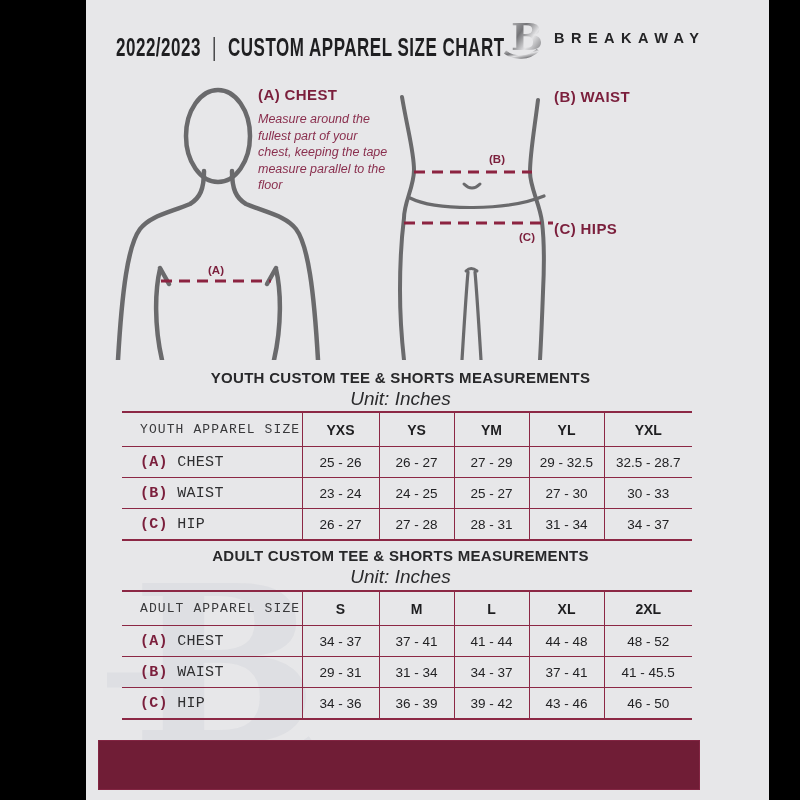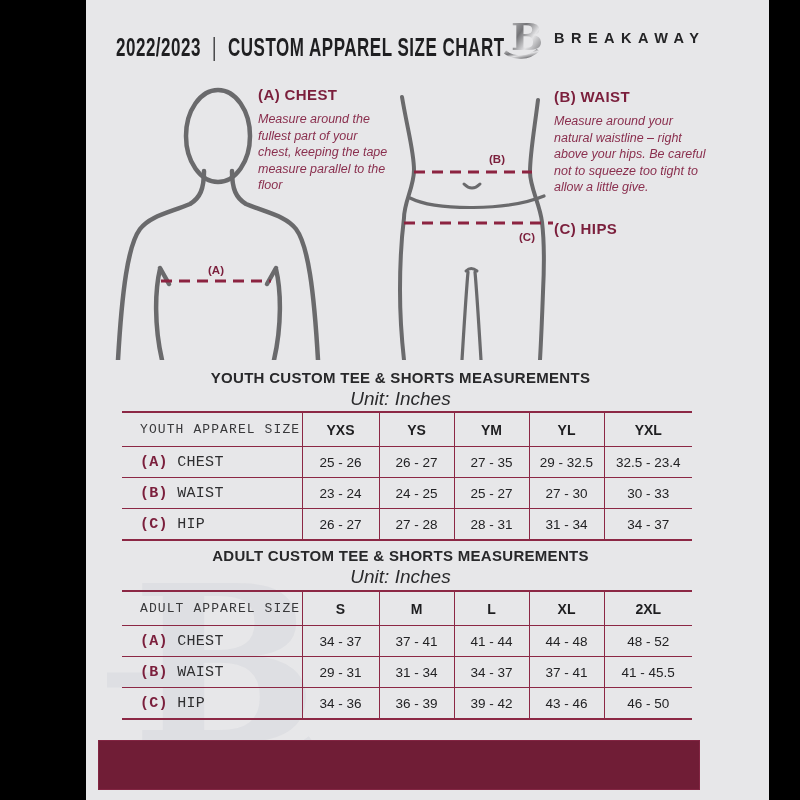--- a/index.html
+++ b/index.html
@@ -138,21 +138,20 @@
     <text x="101" y="71" text-anchor="middle" font-family="'Liberation Sans',sans-serif" font-size="11.5" font-weight="bold" fill="#7b1f3c">(B)</text>
     <text x="131" y="149" text-anchor="middle" font-family="'Liberation Sans',sans-serif" font-size="11.5" font-weight="bold" fill="#7b1f3c">(C)</text>
   </svg>
 
   <div class="instr chest-block">
     <h3>(A) CHEST</h3>
     <p>Measure around the fullest part of your chest, keeping the tape measure parallel to the floor</p>
   </div>
   <div class="instr waist-block">
     <h3>(B) WAIST</h3>
-    <p>Measure around your natural waistline – right above your hips. Be careful not to squeeze too tight to allow a little give.</p>
   </div>
   <div class="instr hips-block">
     <h3>(C) HIPS</h3>
   </div>
 
   <svg class="watermark" width="250" height="250" viewBox="0 0 250 250">
     <text x="30" y="198" font-family="'DejaVu Serif',serif" font-weight="bold" font-size="220" fill="#dcdde1">B</text>
     <path d="M5 135 L80 135" fill="none" stroke="#dcdde1" stroke-width="15"></path>
     <path d="M10 210 C 60 248 150 246 212 198" fill="none" stroke="#dcdde1" stroke-width="17"></path>
   </svg>
@@ -174,23 +173,23 @@
       <th>YXS</th>
       <th>YS</th>
       <th>YM</th>
       <th>YL</th>
       <th>YXL</th>
     </tr>
     <tr>
       <td class="first"><span class="pfx">(A)</span> <span>CHEST</span></td>
       <td>25 - 26</td>
       <td>26 - 27</td>
-      <td>27 - 35</td>
+      <td>27 - 29</td>
       <td>29 - 32.5</td>
-      <td>32.5 - 23.4</td>
+      <td>32.5 - 28.7</td>
     </tr>
     <tr>
       <td class="first"><span class="pfx">(B)</span> <span>WAIST</span></td>
       <td>23 - 24</td>
       <td>24 - 25</td>
       <td>25 - 27</td>
       <td>27 - 30</td>
       <td>30 - 33</td>
     </tr>
     <tr>

